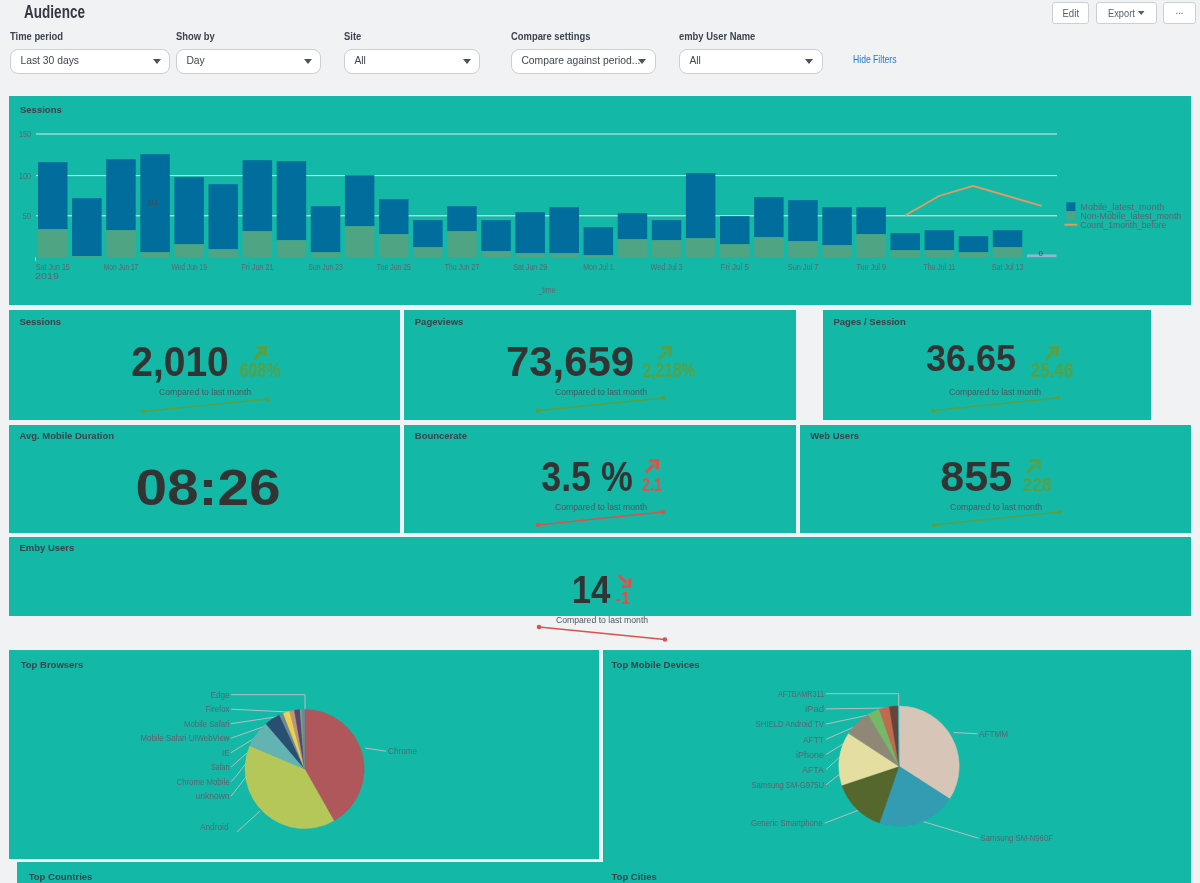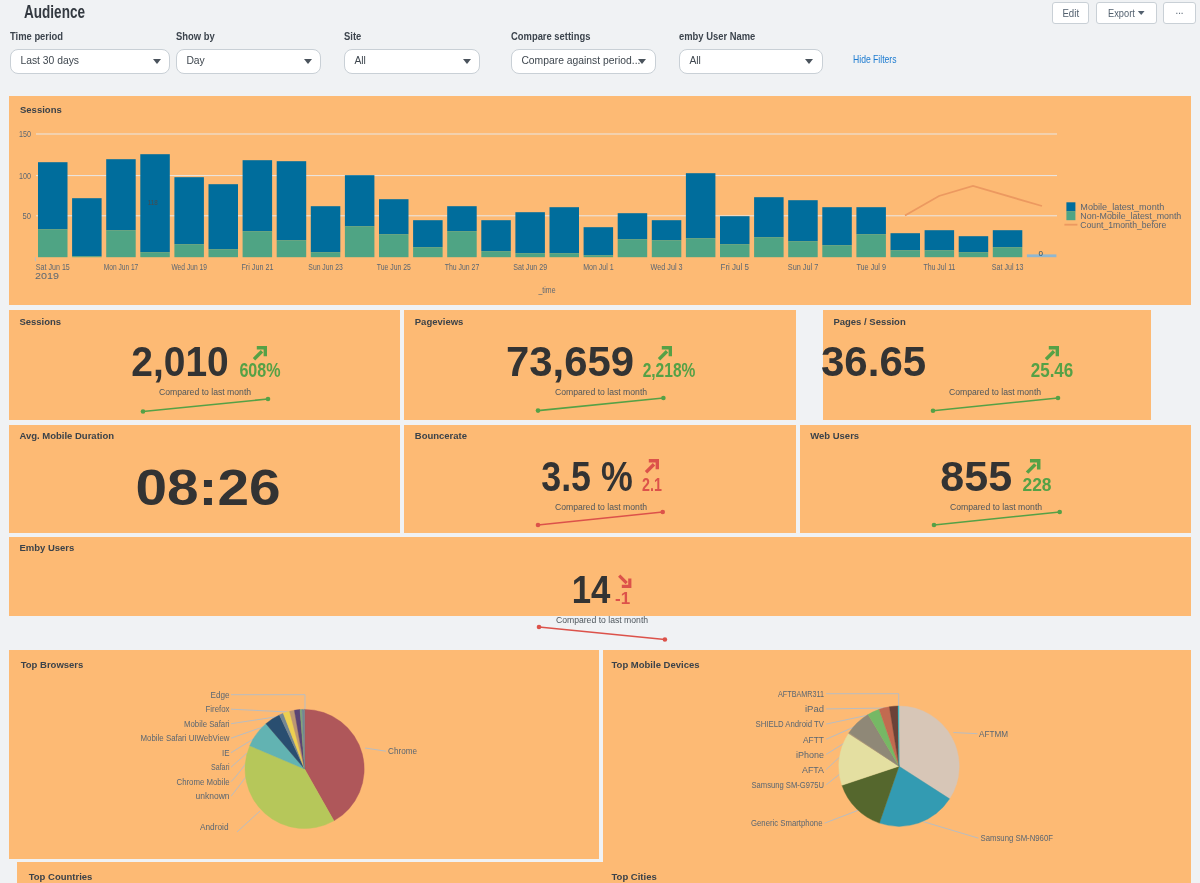--- a/index.html
+++ b/index.html
@@ -1,16 +1,16 @@
 <!DOCTYPE html>
 <html><head><meta charset="utf-8"><style>
 *{margin:0;padding:0;box-sizing:border-box}
 html,body{width:1200px;height:883px;overflow:hidden}
 body{font-family:"Liberation Sans",sans-serif;background:#f0f2f4;position:relative}
-.panel{position:absolute;background:#fdba74}
+.panel{position:absolute;background:#14b8a6}
 .ptitle{position:absolute;font-size:9.5px;font-weight:bold;color:#3b4249;white-space:nowrap}
 .btn{position:absolute;height:22px;background:#fff;border:1px solid #c9d0d6;border-radius:3px;color:#53616f}
 .btxt{font-size:11.5px;transform:scaleX(0.84);transform-origin:center;text-align:center;line-height:20px}
 .flabel{position:absolute;font-size:10px;font-weight:bold;color:#3c444d;transform:scaleX(0.94);transform-origin:left;white-space:nowrap}
 .dd{position:absolute;height:25px;background:#fff;border:1px solid #c9d0d6;border-radius:8px;overflow:hidden}
 .ddt{font-size:11px;color:#3f474f;line-height:21px;padding-left:10px;white-space:nowrap;transform:scaleX(0.94);transform-origin:left}
 .caret{position:absolute;width:0;height:0;border-left:4.5px solid transparent;border-right:4.5px solid transparent;border-top:5px solid #4a535c}
 </style></head><body>
 <div style="position:absolute;left:24px;top:3px;font-size:18px;font-weight:bold;color:#333940;transform:scaleX(0.753);transform-origin:left;line-height:1.1">Audience</div>
 <div class="btn" style="left:1051.7px;top:1.5px;width:37.5px">
@@ -161,21 +161,21 @@
     <div class="ptitle" style="left:10.4px;top:5.0px">Bouncerate</div>
   </div>
 <div class="panel" style="left:799.8px;top:424.6px;width:391.2px;height:108.5px">
     <div class="ptitle" style="left:10.4px;top:5.0px">Web Users</div>
   </div>
 <div class="panel" style="left:9px;top:537.3px;width:1182px;height:79px">
     <div class="ptitle" style="left:10.4px;top:5.0px">Emby Users</div>
   </div>
 <div style="position:absolute;left:30.0px;top:340.5px;width:300px;text-align:center;font-size:42px;font-weight:bold;color:#333333;line-height:1;letter-spacing:0px;transform:scaleX(0.928);white-space:pre">2,010</div>
 <div style="position:absolute;left:420.0px;top:340.5px;width:300px;text-align:center;font-size:42px;font-weight:bold;color:#333333;line-height:1;letter-spacing:0px;transform:scaleX(0.997);white-space:pre">73,659</div>
-<div style="position:absolute;left:821.0px;top:340.5px;width:300px;font-size:42px;font-weight:bold;color:#333333;line-height:1;letter-spacing:0px;transform:scaleX(1.0);white-space:pre">36.65</div>
+<div style="position:absolute;left:821.0px;top:340.5px;width:300px;text-align:center;font-size:36px;font-weight:bold;color:#333333;line-height:1;letter-spacing:0px;transform:scaleX(1.0);white-space:pre">36.65</div>
 <div style="position:absolute;left:109.6px;top:359.4px;width:300px;text-align:center;font-size:21px;font-weight:bold;color:#55a146;line-height:1;letter-spacing:0px;transform:scaleX(0.767);white-space:pre">608%</div>
 <div style="position:absolute;left:519.0px;top:359.4px;width:300px;text-align:center;font-size:21px;font-weight:bold;color:#55a146;line-height:1;letter-spacing:0px;transform:scaleX(0.74);white-space:pre">2,218%</div>
 <div style="position:absolute;left:902.2px;top:359.4px;width:300px;text-align:center;font-size:21px;font-weight:bold;color:#55a146;line-height:1;letter-spacing:0px;transform:scaleX(0.81);white-space:pre">25.46</div>
 <div style="position:absolute;left:251px;top:345px;line-height:0"><svg width="17" height="17" viewBox="0 0 17 17">
       <path d="M3 14.2 L11 6.2" stroke="#55a146" stroke-width="3.4" fill="none"></path>
       <path d="M5.8 2.7 H14.3 V11.2" stroke="#55a146" stroke-width="3.4" fill="none"></path>
     </svg></div>
 <div style="position:absolute;left:656px;top:345px;line-height:0"><svg width="17" height="17" viewBox="0 0 17 17">
       <path d="M3 14.2 L11 6.2" stroke="#55a146" stroke-width="3.4" fill="none"></path>
       <path d="M5.8 2.7 H14.3 V11.2" stroke="#55a146" stroke-width="3.4" fill="none"></path>

